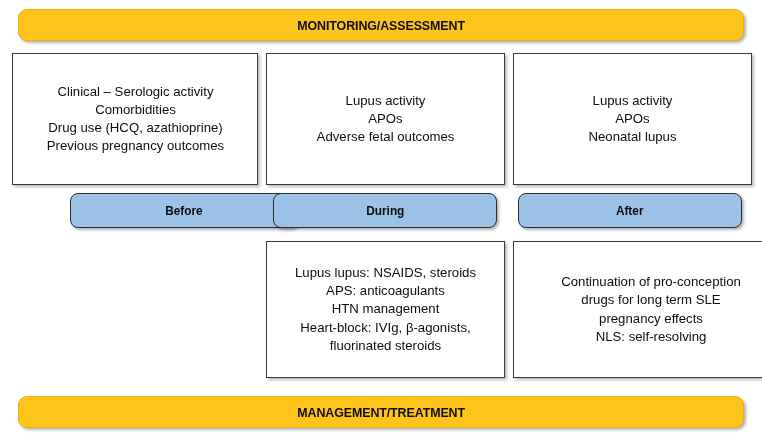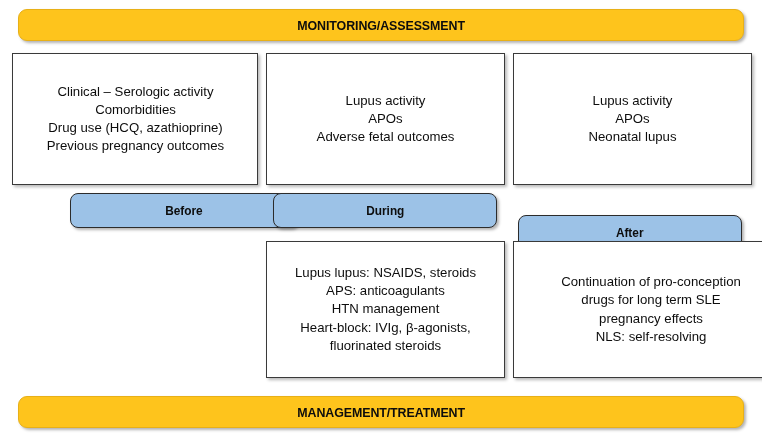--- a/index.html
+++ b/index.html
@@ -102,21 +102,21 @@
     box-sizing: border-box;
   }
   .phase-label {
     font-size: 12.6px;
     font-weight: bold;
     color: #0d0d0d;
     transform: scaleX(0.94);
   }
   #phase-before { left: 22px;  top: 193px; width: 228px; height: 35px; margin-left: 48px; }
   #phase-during { left: 273px; top: 193px; width: 224px; height: 35px; }
-  #phase-after  { left: 518px; top: 193px; width: 224px; height: 35px; margin-top: 22px; }
+  #phase-after  { left: 518px; top: 193px; width: 224px; height: 35px; }
 </style>
 </head>
 <body>
 
 <div id="diagram">
 
   <div class="banner" id="banner-top">
     <span class="banner-label">MONITORING/ASSESSMENT</span>
   </div>
 

